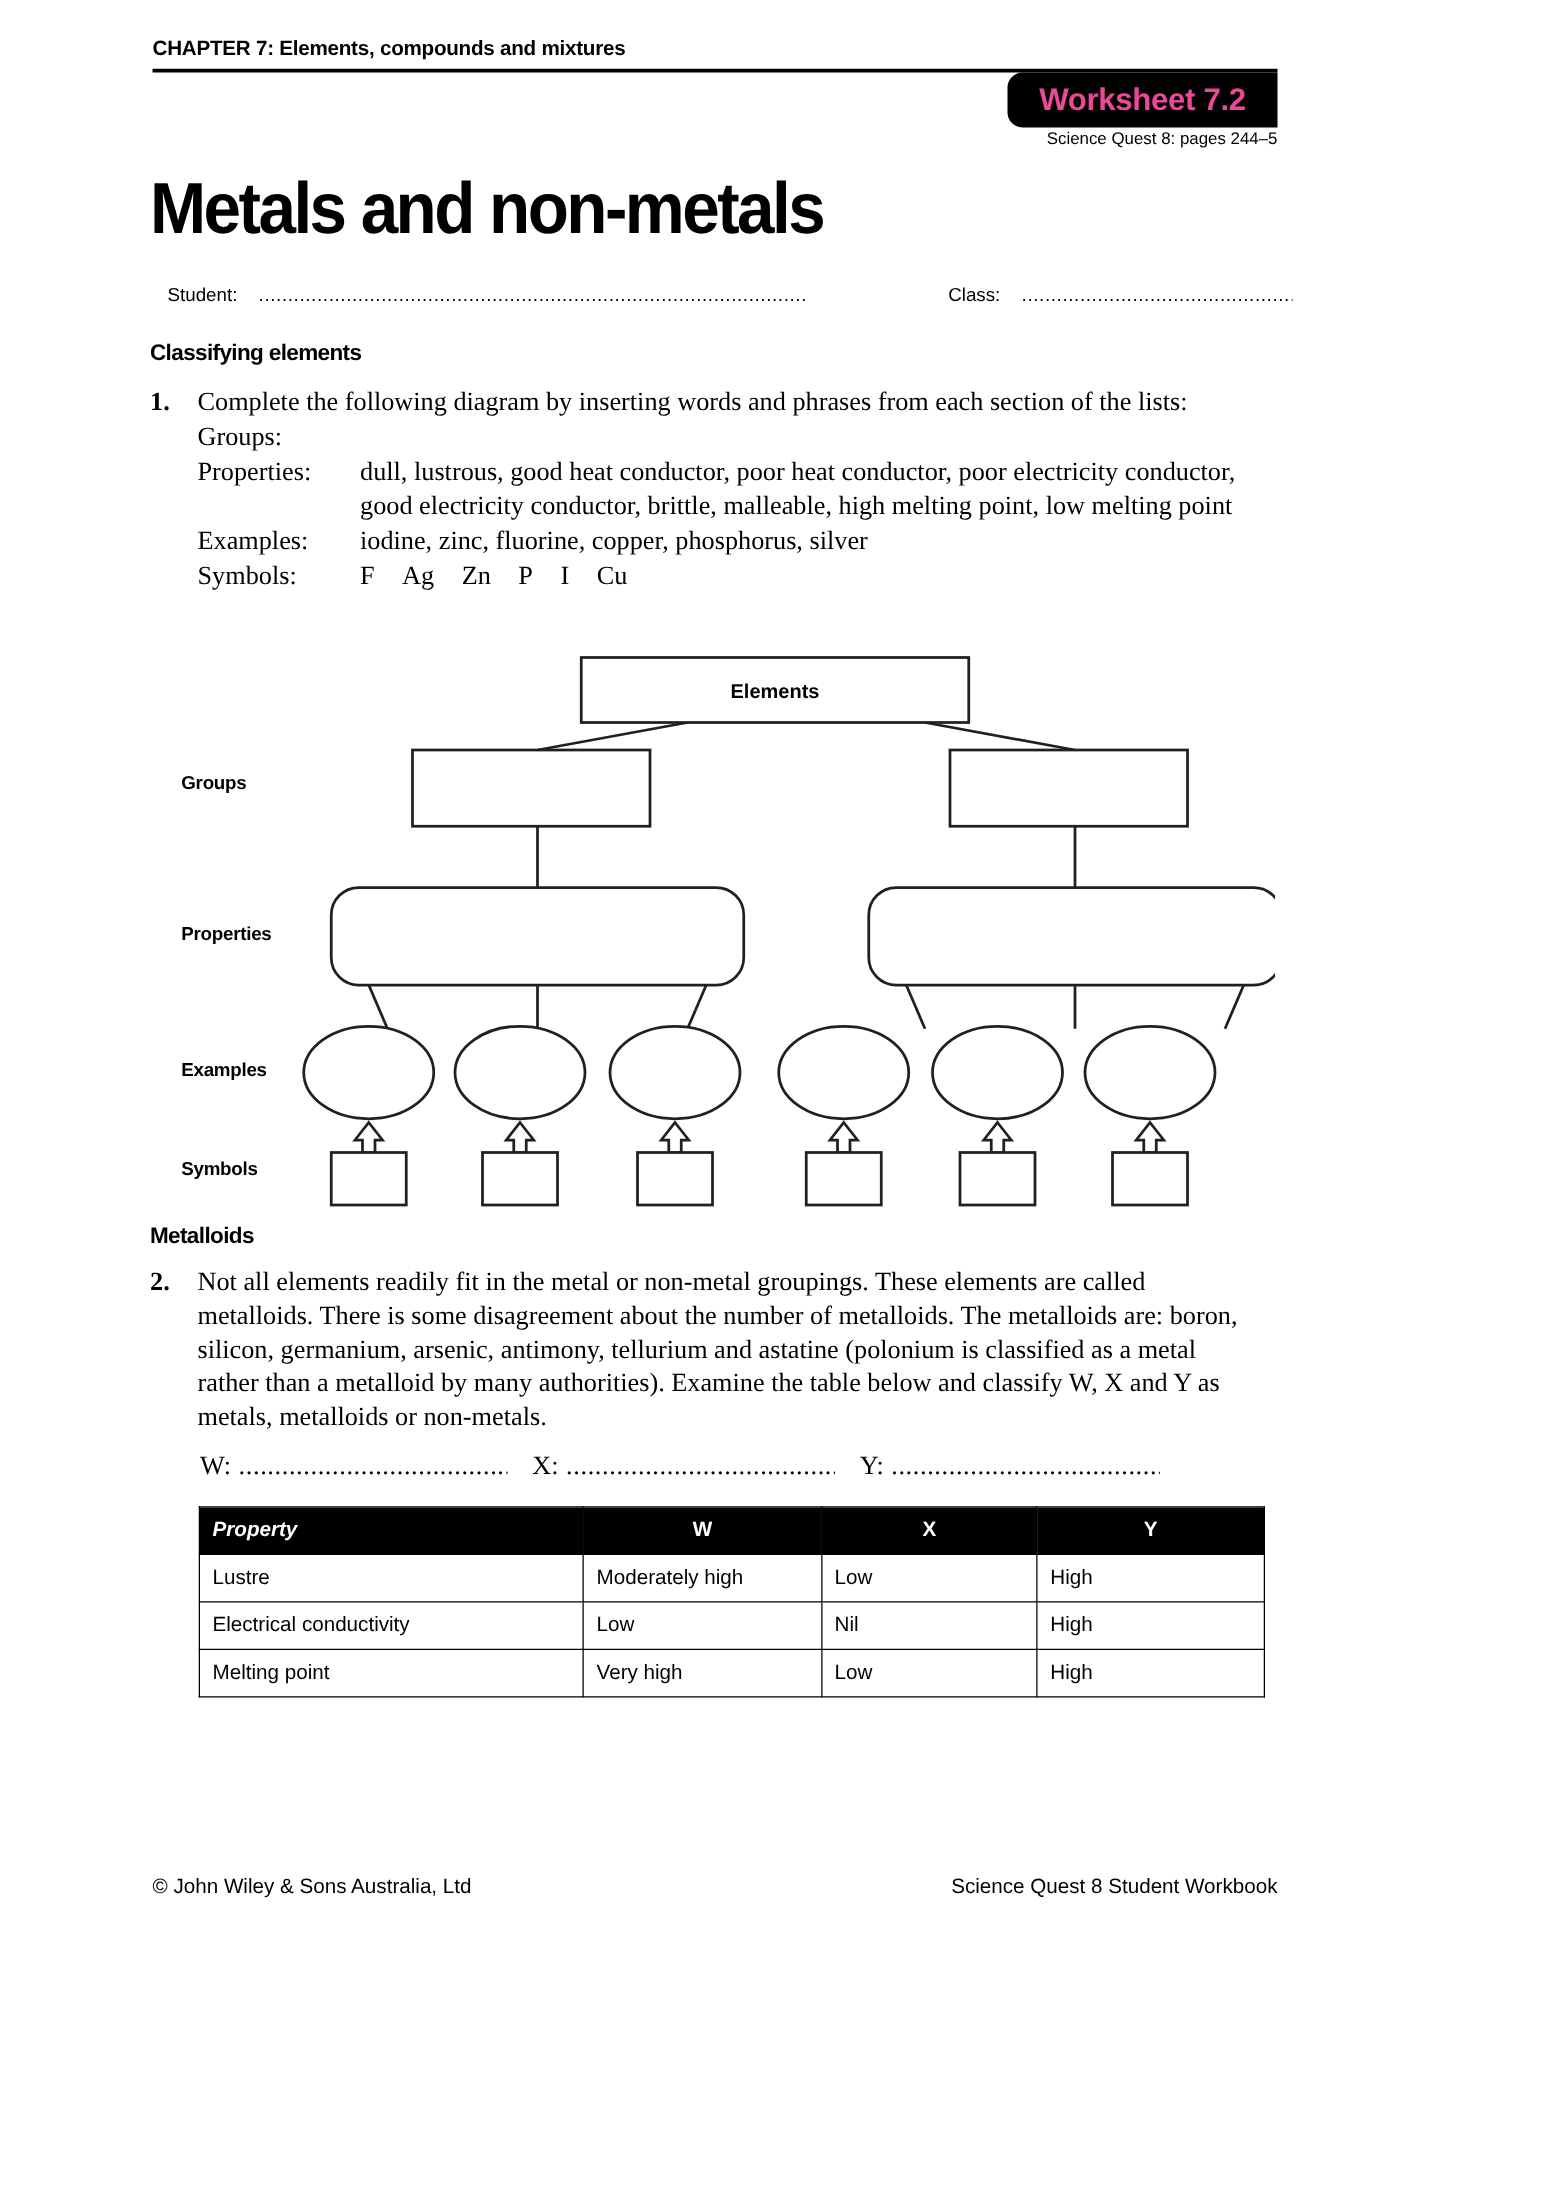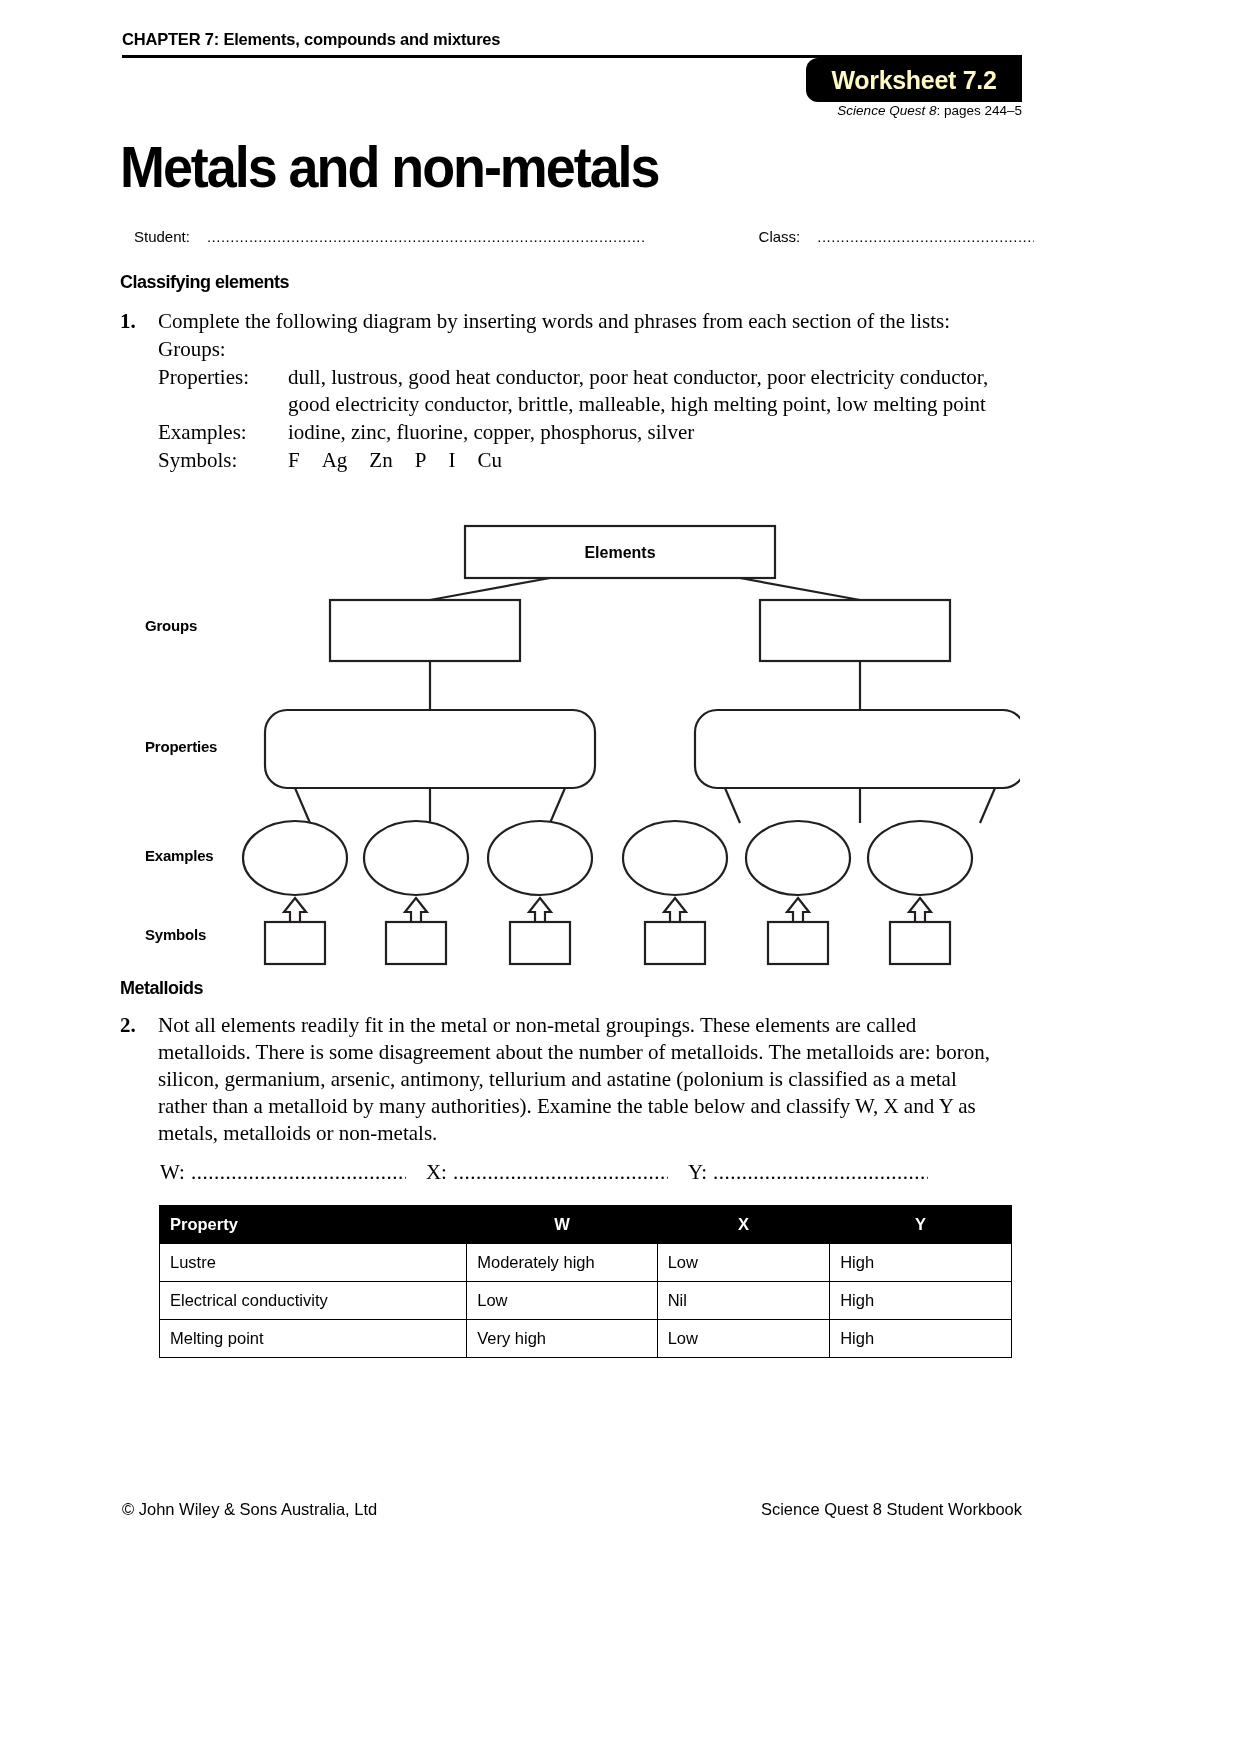--- a/index.html
+++ b/index.html
@@ -29,38 +29,38 @@
     left: 122px; top: 55px;
     width: 900px; height: 3px;
     background: #000;
   }
   .worksheet-tag {
     position: absolute;
     left: 806px; top: 58px;
     width: 216px; height: 44px;
     background: #000;
     border-radius: 12px 0 0 12px;
-    color: #fef9c3;
+    color: #ec4899;
     font-family: "Liberation Sans", sans-serif;
     font-weight: bold;
     font-size: 25px;
     display: flex;
     align-items: center;
     justify-content: center;
     letter-spacing: -0.3px;
   }
   .source-line {
     position: absolute;
     left: 700px; top: 103px;
     width: 322px;
     text-align: right;
     font-family: "Liberation Sans", sans-serif;
     font-size: 13.5px;
   }
-  .source-line .ital { font-style: italic; }
+  .source-line .ital { }
 
   
   .main-title {
     position: absolute;
     left: 120px; top: 133px;
     font-family: "Liberation Sans", sans-serif;
     font-weight: bold;
     font-size: 58px;
     letter-spacing: -2.2px;
     transform: scaleX(0.93);
@@ -172,21 +172,21 @@
     height: 38px;
   }
   .prop-table thead th {
     background: #000;
     color: #fff;
     font-weight: bold;
     text-align: center;
   }
   .prop-table thead th.first { text-align: left; }
   .prop-table tbody td { text-align: left; background: #fff; margin-top: 32px; }
-  .col-prop { width: 336px; }
+  .col-prop { width: 336px; font-style: italic; }
   .col-w { width: 203px; }
   .col-x { width: 190px; }
   .col-y { width: 200px; }
 
   
   .footer {
     position: absolute;
     left: 122px; top: 1500px;
     width: 900px;
     font-family: "Liberation Sans", sans-serif;

